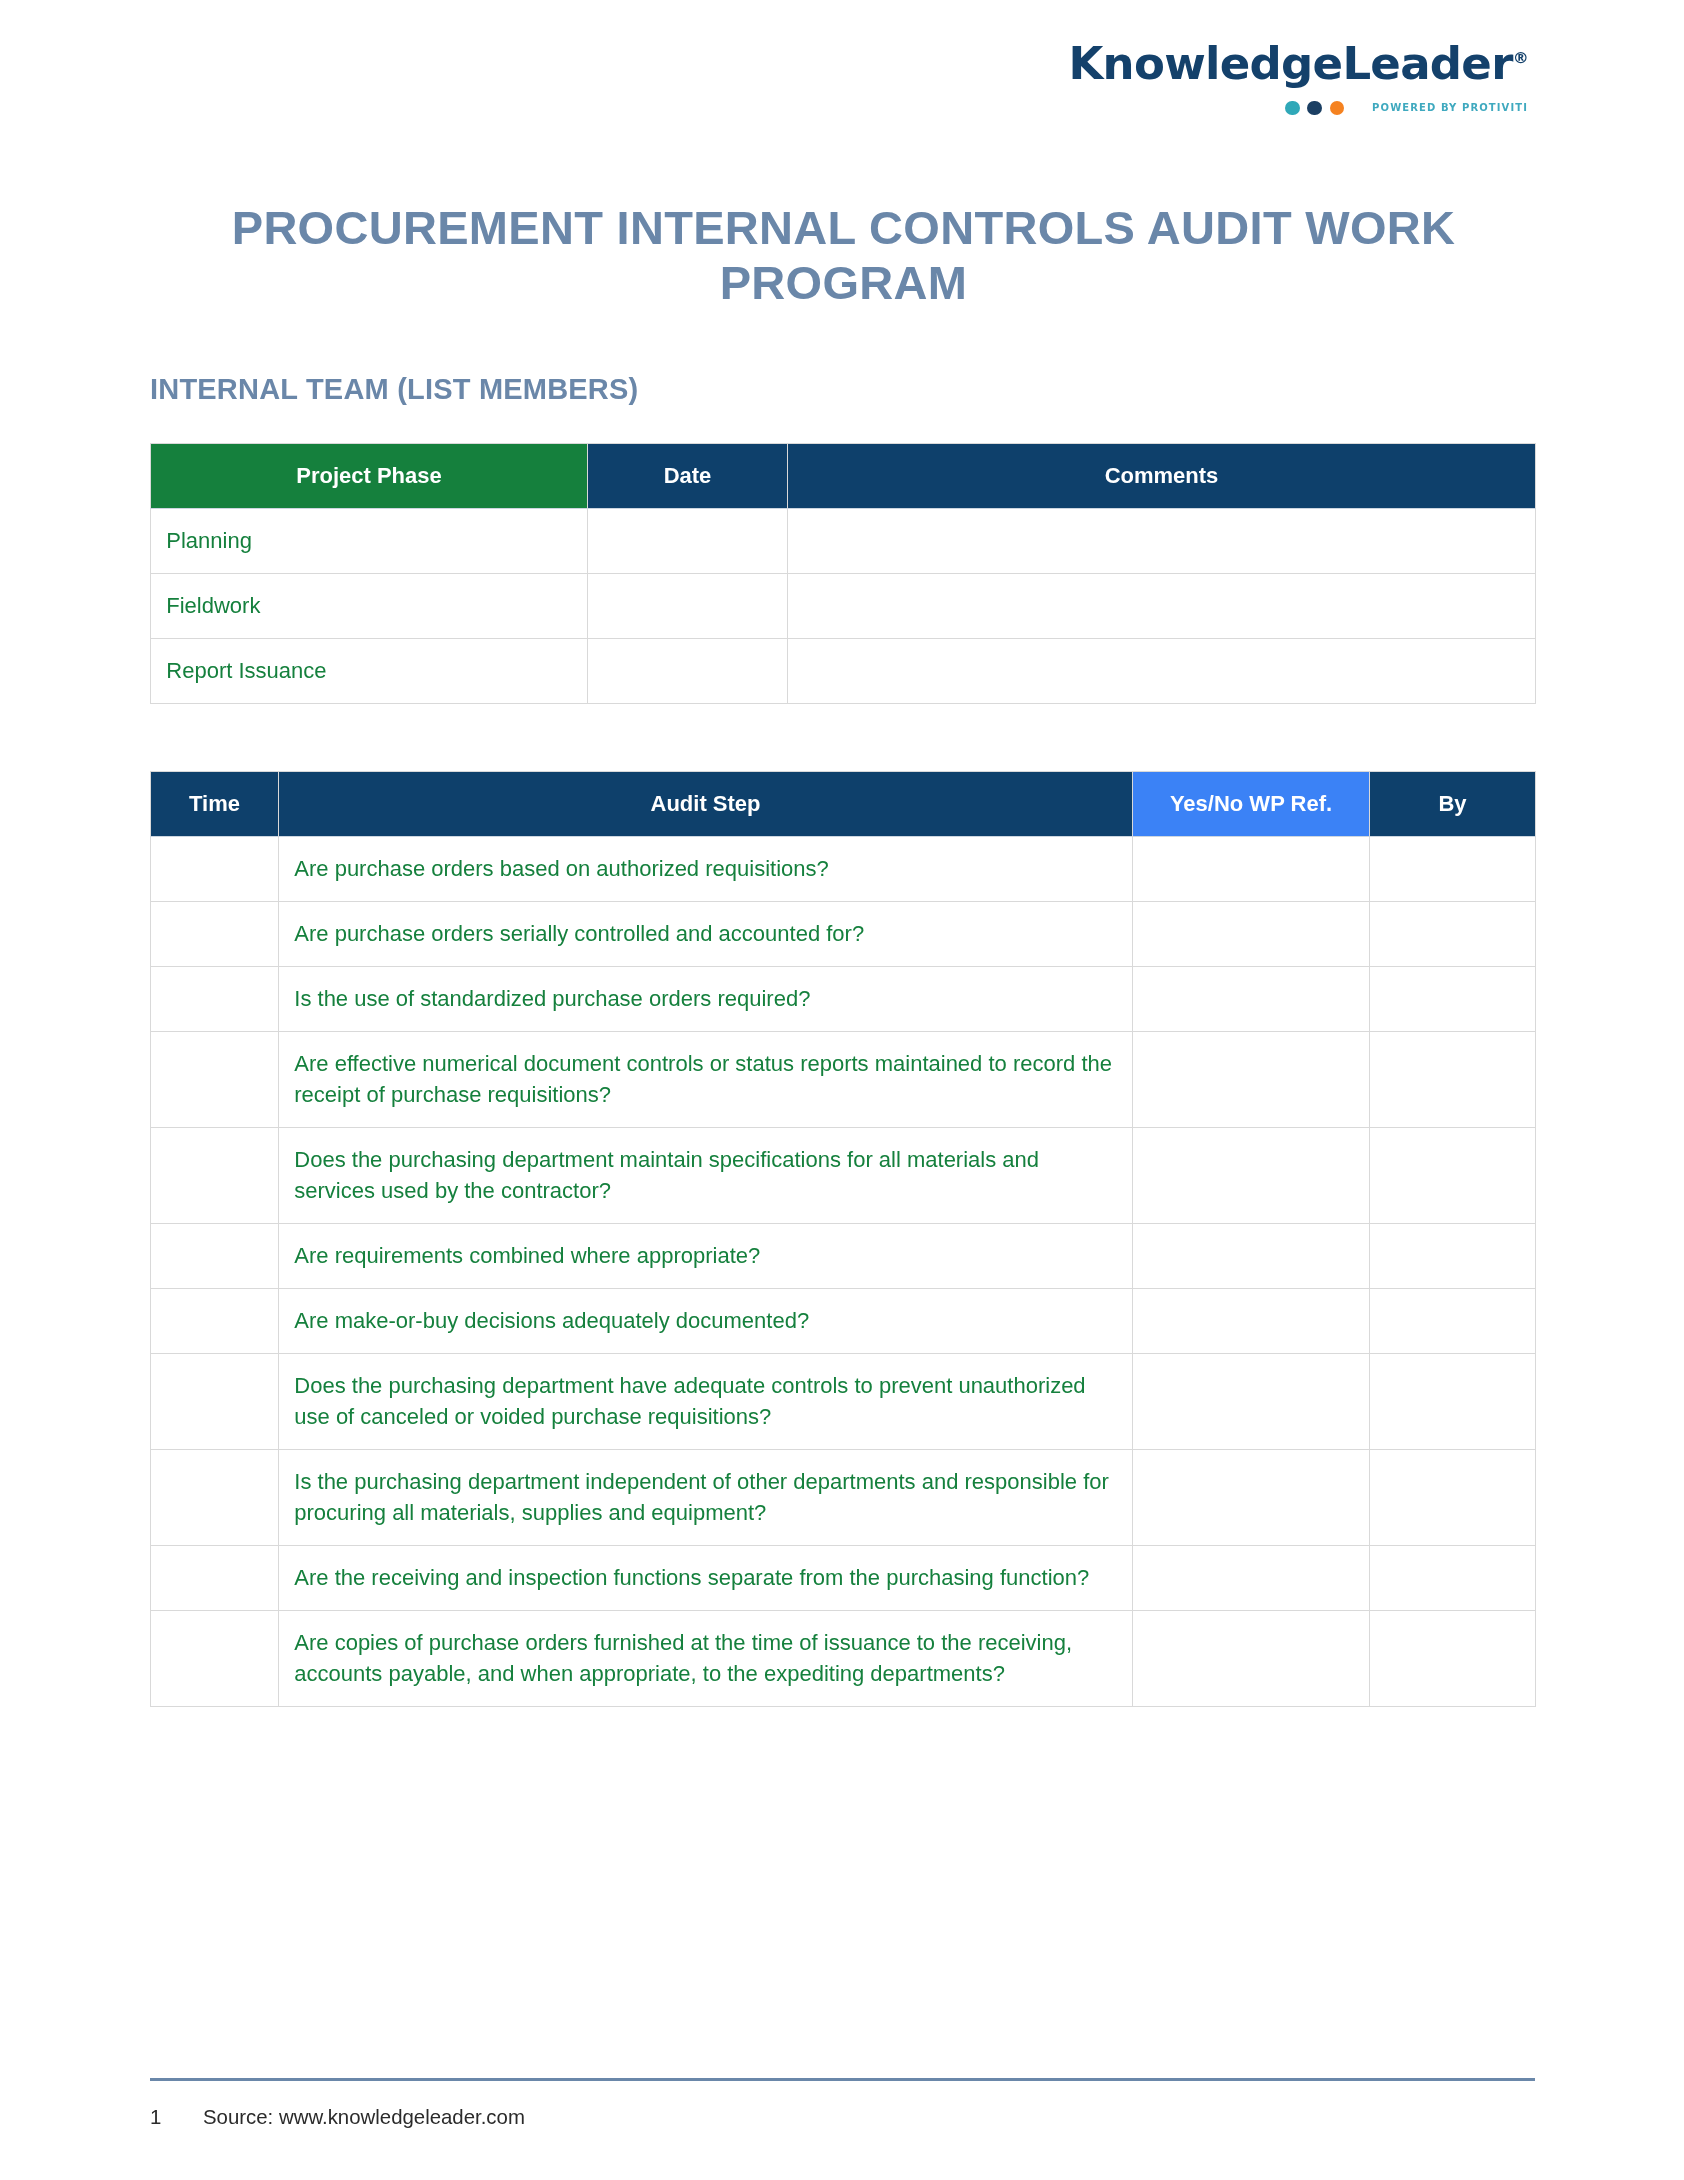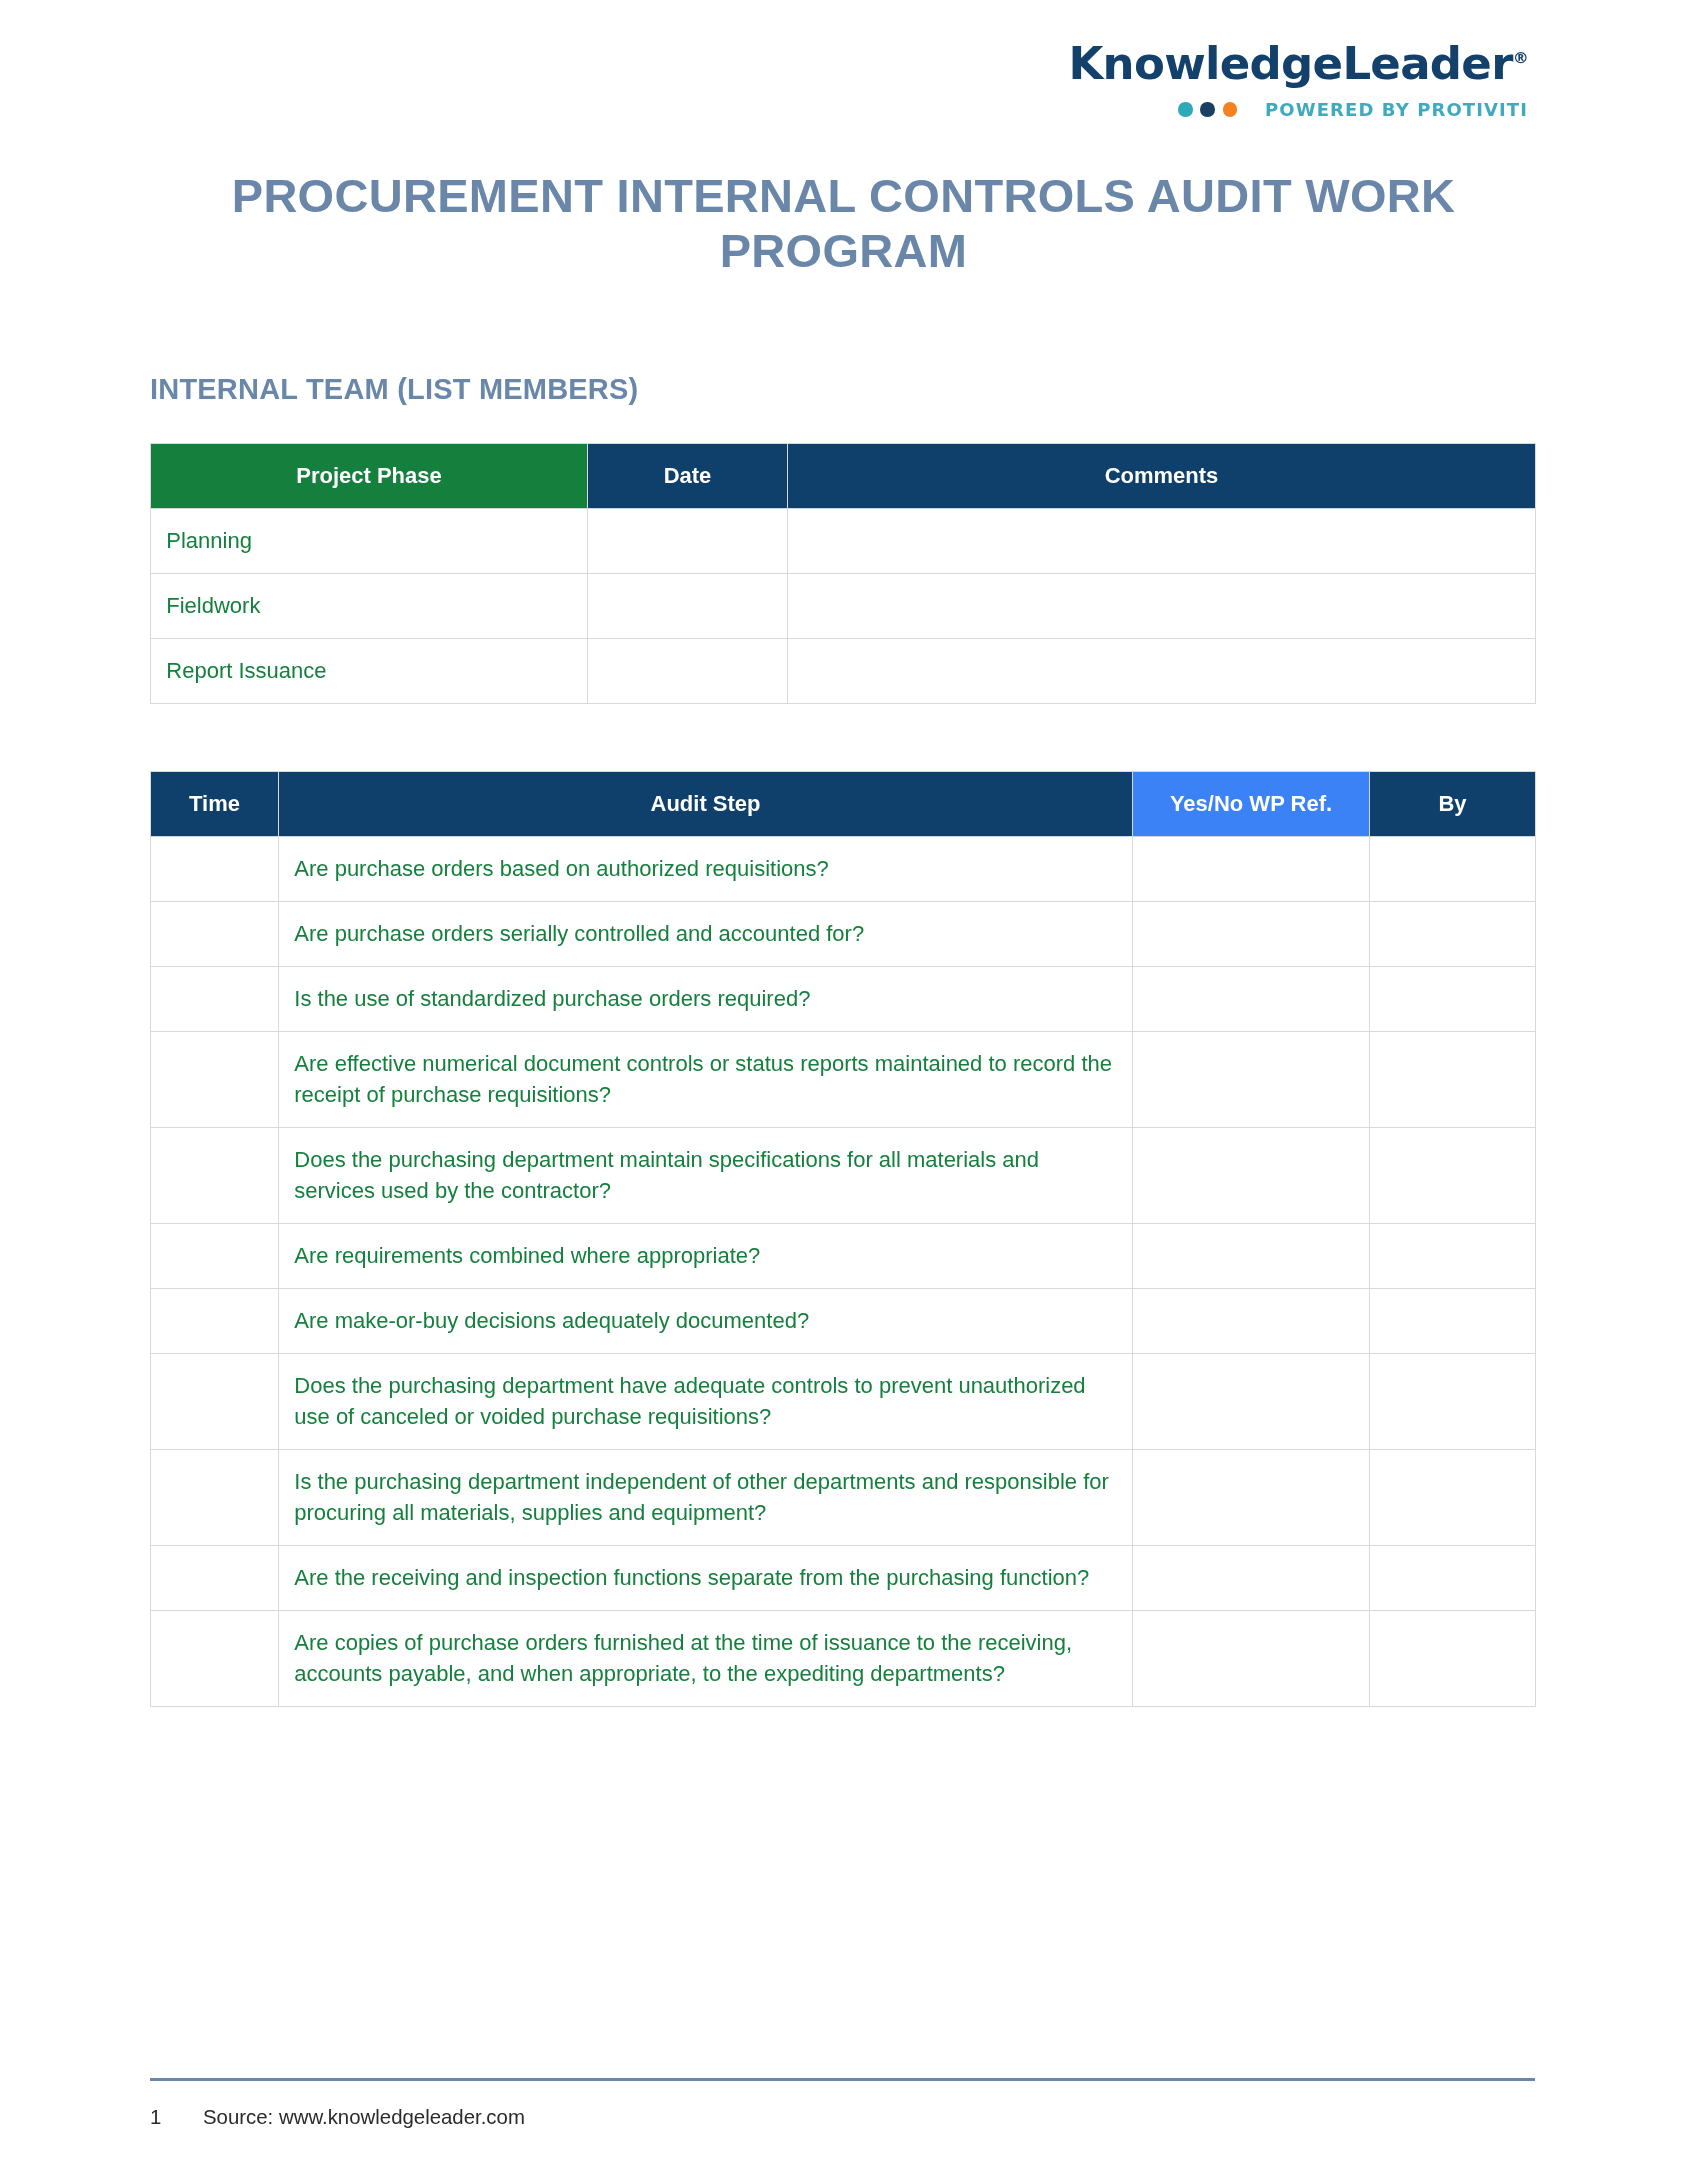--- a/index.html
+++ b/index.html
@@ -61,21 +61,21 @@
     margin-right: 28px;
   }
   .logo-dot {
     width: 14.5px;
     height: 14.5px;
     border-radius: 50%;
     display: inline-block;
   }
   .logo-tagline {
     font-family: "DejaVu Sans", sans-serif;
-    font-size: 18px;
+    font-size: 10px;
     font-weight: bold;
     letter-spacing: 1.1px;
     color: #3fa9bf;
     white-space: nowrap;
   }
 
   
   .doc-title {
     position: absolute;
     top: 169px;
@@ -181,21 +181,21 @@
     <div class="logo-sub">
       <span class="logo-dots">
         <span class="logo-dot" id="dot0" style="background: rgb(47, 168, 184);"></span>
         <span class="logo-dot" id="dot1" style="background: rgb(27, 63, 99);"></span>
         <span class="logo-dot" id="dot2" style="background: rgb(245, 130, 32);"></span>
       </span>
       <span class="logo-tagline" style="color: rgb(63, 169, 191);">POWERED BY PROTIVITI</span>
     </div>
   </div>
 
-  <div class="doc-title" style="color: rgb(106, 135, 169);">PROCUREMENT INTERNAL CONTROLS AUDIT WORK PROGRAM</div>
+  <div class="doc-title" style="color: rgb(106, 135, 169); margin-top: 32px;">PROCUREMENT INTERNAL CONTROLS AUDIT WORK PROGRAM</div>
 
   <div class="section-heading" style="color: rgb(106, 135, 169);">INTERNAL TEAM (LIST MEMBERS)</div>
 
   <div class="tbl-wrap" id="project-team-table-wrap">
     <table>
       <colgroup>
         <col class="col-phase">
           <col class="col-date">
           <col class="col-comment">
       </colgroup>

